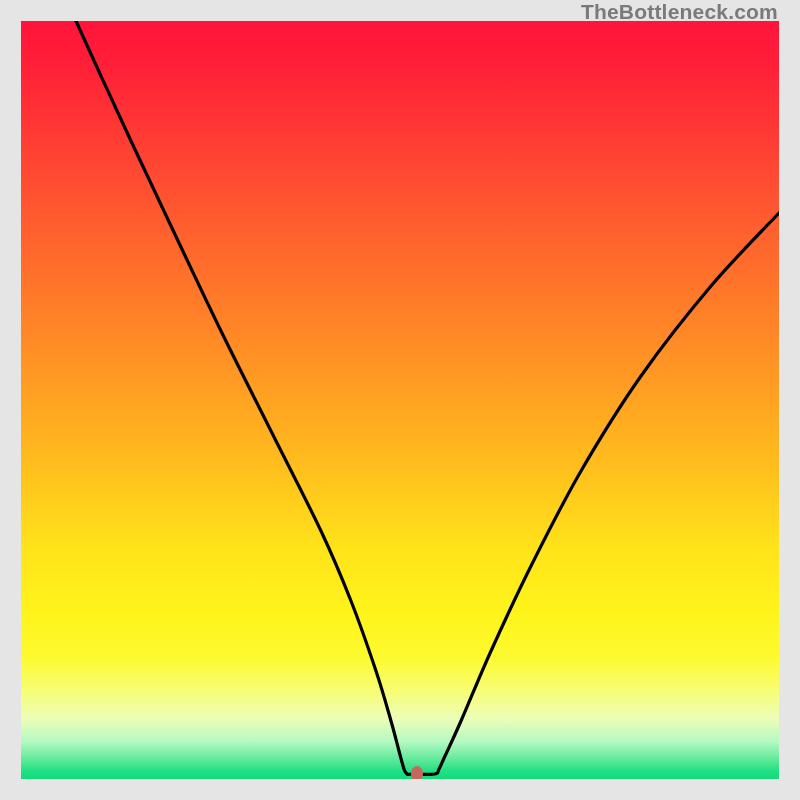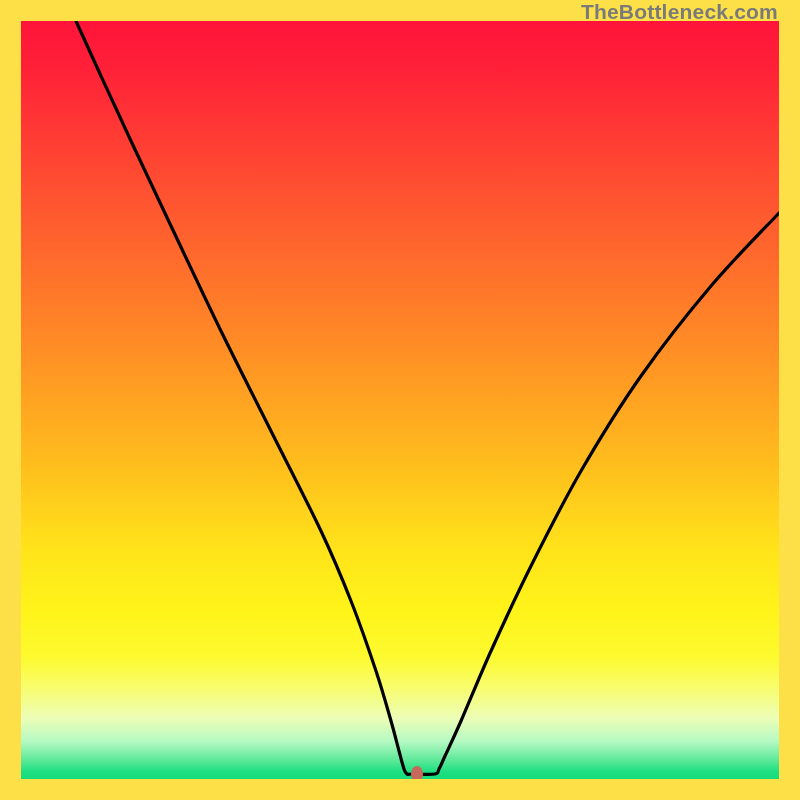--- a/index.html
+++ b/index.html
@@ -9,21 +9,21 @@
     height: 800px;
     background: #000;
     overflow: hidden;
   }
   .frame {
     position: absolute;
     left: 0;
     top: 0;
     width: 800px;
     height: 800px;
-    background: #fde047;
+    background: #e5e5e5;
   }
   .plot-area {
     position: absolute;
     left: 21px;
     top: 21px;
     width: 758px;
     height: 758px;
     overflow: hidden;
   }
   .gradient {

